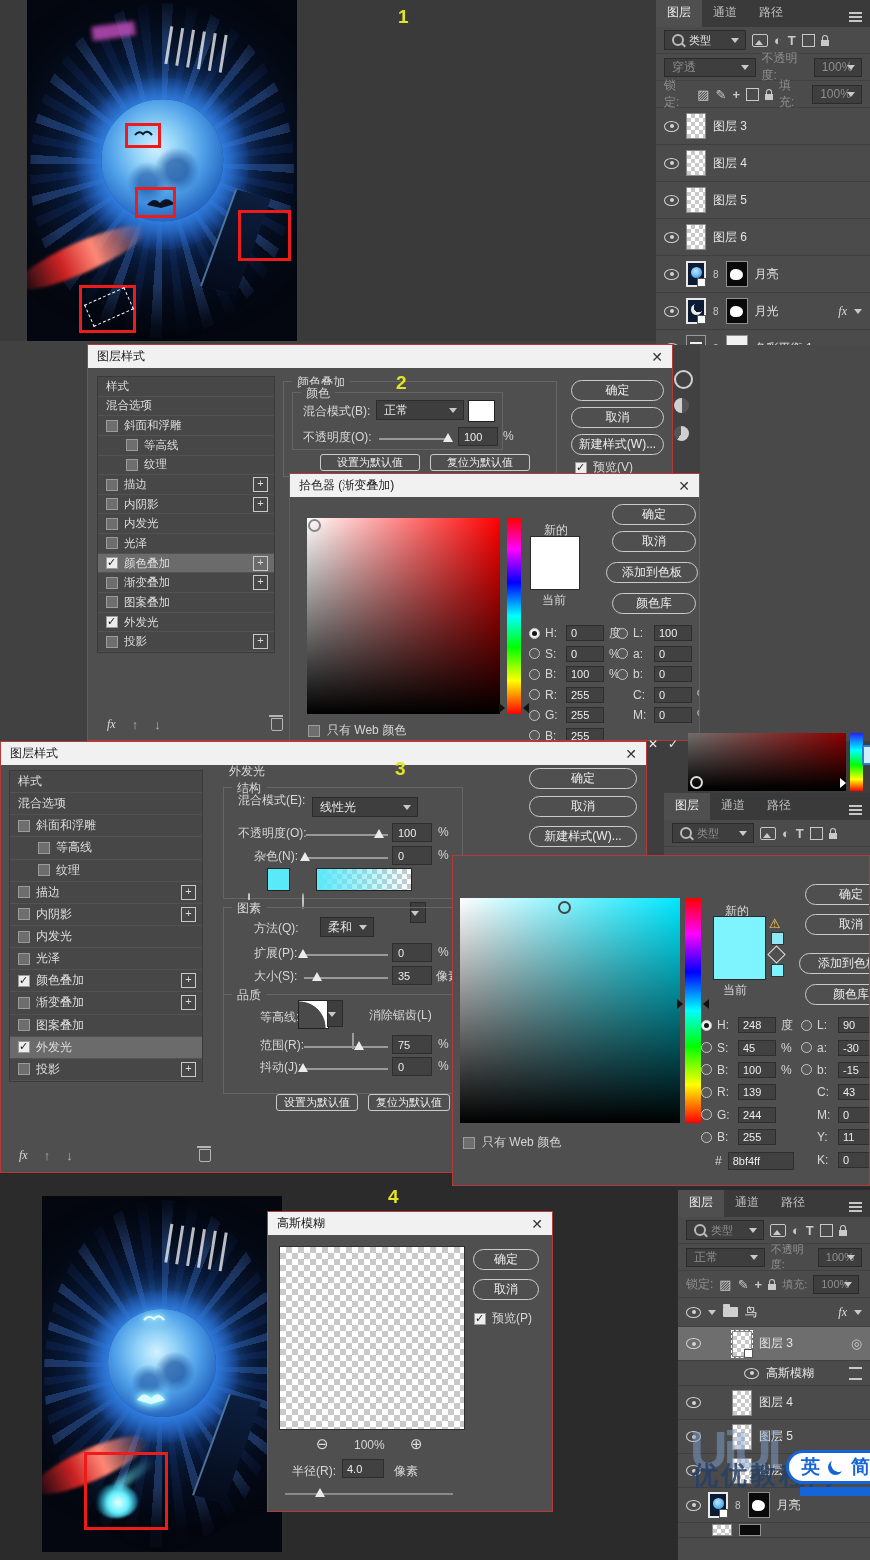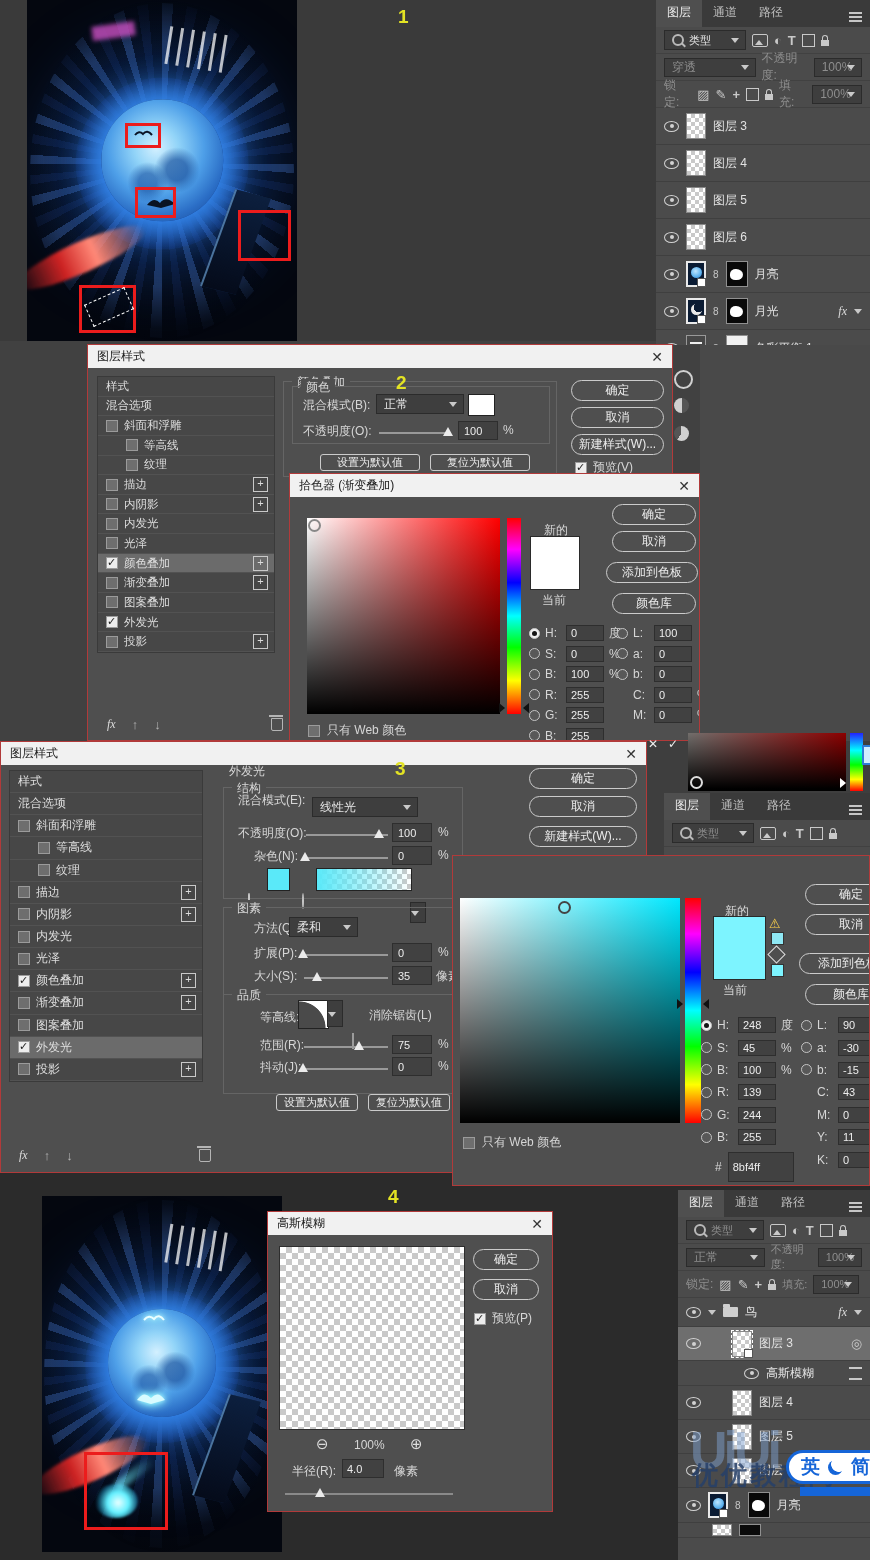--- a/index.html
+++ b/index.html
@@ -355,21 +355,21 @@
         </div>
       </div>
     <div class="a lsfoot" style="left:9px;top:368px;width:176px;height:22px">
       <span class="fxtag">fx</span>
       <span class="arr">↑</span>
       <span class="arr">↓</span>
       <span class="trash"></span>
     </div>
     <div class="grp" style="left:195px;top:36px;width:274px;height:96px">
       <span class="gt">颜色叠加</span>
-      <div class="grp" style="left:8px;top:4px;width:258px;height:58px">
+      <div class="grp" style="left:8px;top:10px;width:211px;height:58px">
         <span class="gt">颜色</span>
         <div class="a lbl" style="left:10px;top:10px">混合模式(B):</div>
         <div class="a combo" style="left:83px;top:7px;width:88px;height:20px">
             <span>正常</span>
           </div>
         <div class="a" style="left:175px;top:7px;width:25px;height:20px;background:#fff;border:1px solid #222"></div>
         <div class="a lbl" style="left:10px;top:36px">不透明度(O):</div>
         <div class="strack" style="left:86px;top:45px;width:72px"></div>
         <div class="sthumb" style="left:150px;top:40px"></div>
         <div class="a fieldbox" style="left:165px;top:34px;width:40px;height:19px">
@@ -669,21 +669,21 @@
       <span class="radio on a" style="left:24px;top:86px"></span>
       <div class="a" style="left:43px;top:80px;width:21px;height:21px;background:#5ae9f9;border:1px solid #222"></div>
       <span class="radio a" style="left:76px;top:86px"></span>
       <div class="a" style="left:92px;top:80px;width:94px;height:21px;border:1px solid #222;background-color:#fff;background-image:linear-gradient(to right,#5ae9f9,rgba(90,233,249,0)),linear-gradient(45deg,#c9c9c9 25%,transparent 25%,transparent 75%,#c9c9c9 75%),linear-gradient(45deg,#c9c9c9 25%,transparent 25%,transparent 75%,#c9c9c9 75%);background-size:100% 100%,10px 10px,10px 10px;background-position:0 0,0 0,5px 5px"></div>
       <div class="a combo" style="left:186px;top:80px;width:16px;height:21px"></div>
     </div>
 
     <div class="grp" style="left:222px;top:165px;width:240px;height:88px">
       <span class="gt">图素</span>
       <div class="a lbl" style="left:30px;top:12px">方法(Q):</div>
-      <div class="a combo" style="left:65px;top:9px;width:69px;height:20px">
+      <div class="a combo" style="left:96px;top:9px;width:54px;height:20px">
           <span>柔和</span>
         </div>
       <div class="a lbl" style="left:30px;top:37px">扩展(P):</div>
       <div class="strack" style="left:80px;top:46px;width:84px"></div>
       <div class="sthumb" style="left:74px;top:41px"></div>
       <div class="a fieldbox" style="left:168px;top:35px;width:40px;height:19px">
           <span>0</span>
         </div>
       <div class="a lbl" style="left:214px;top:37px">%</div>
       <div class="a lbl" style="left:30px;top:60px">大小(S):</div>
@@ -846,21 +846,21 @@
         <div class="pfrow" style="height:22.4px">
 
           <span class="rspace"></span>
           <span class="pfl">K:</span>
           <span class="pffield" style="width:34px">0</span>
 
         </div>
       </div>
     <div class="a" style="left:262px;top:296px;display:flex;gap:6px;align-items:center">
       <span class="lbl">#</span>
-      <span class="pffield fieldsel" style="width:66px;height:30px">8bf4ff</span>
+      <span class="pffield fieldsel" style="width:66px;height:18px">8bf4ff</span>
     </div>
     <div class="a" style="left:10px;top:278px;display:flex;gap:7px;align-items:center">
       <span class="cb"></span>
       <span class="lbl">只有 Web 颜色</span>
     </div>
   </div>
 
   <div class="a planet" style="left:42px;top:1196px;width:240px;height:356px">
     <div class="p-city"></div>
     <div class="p-fade"></div>

